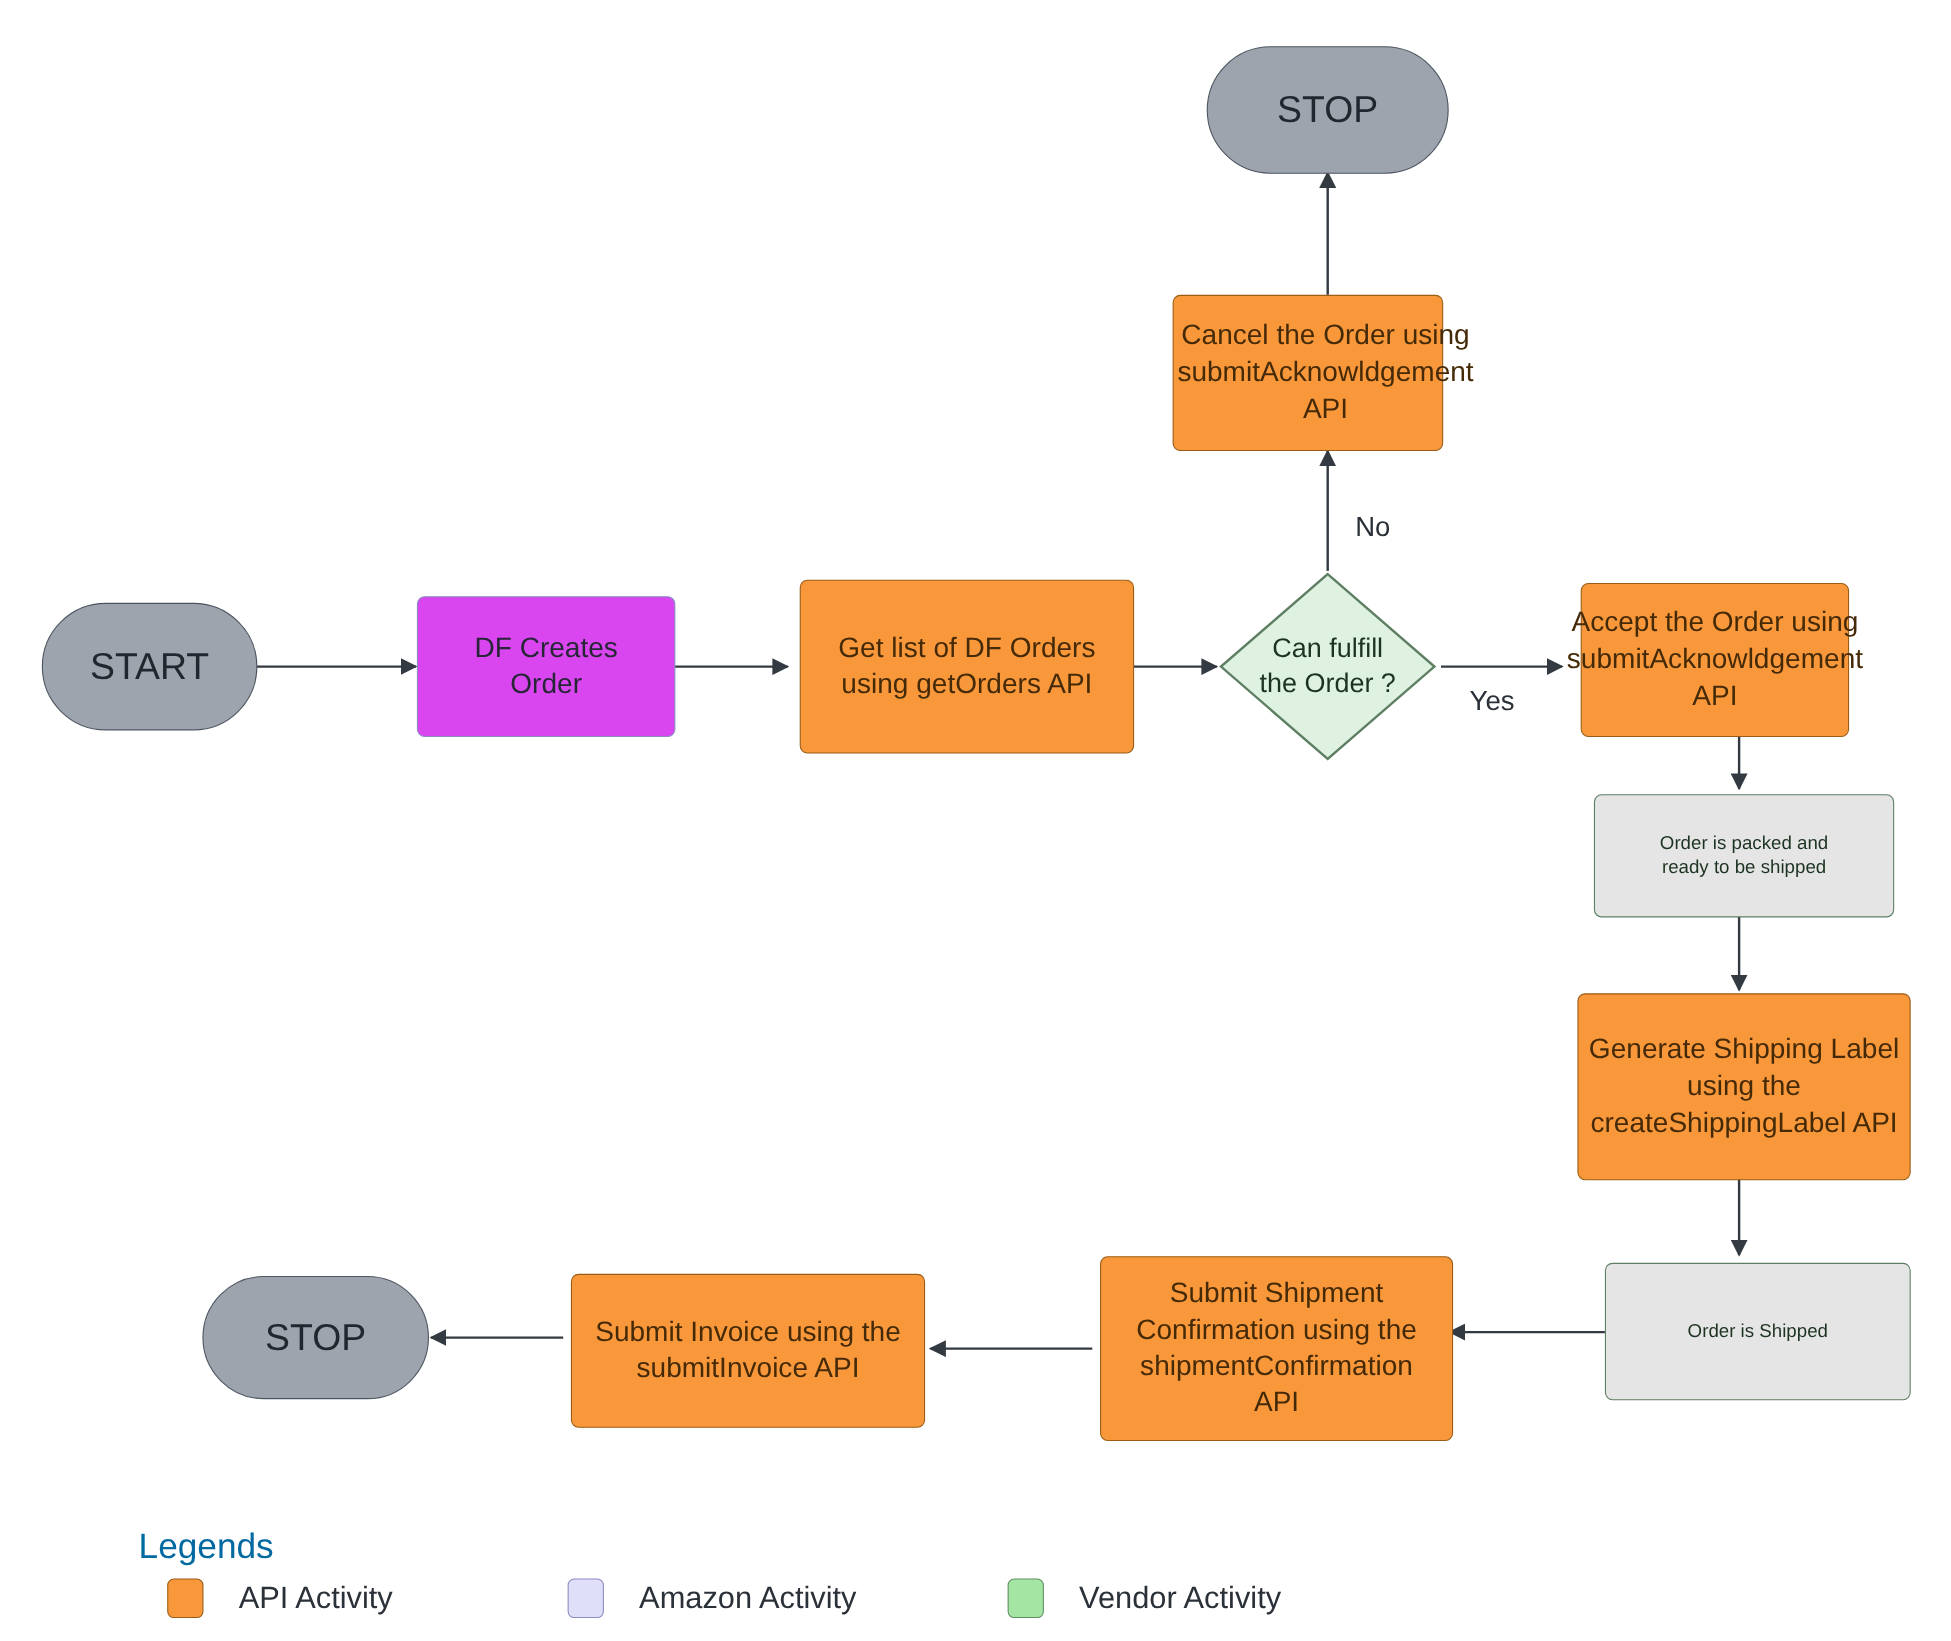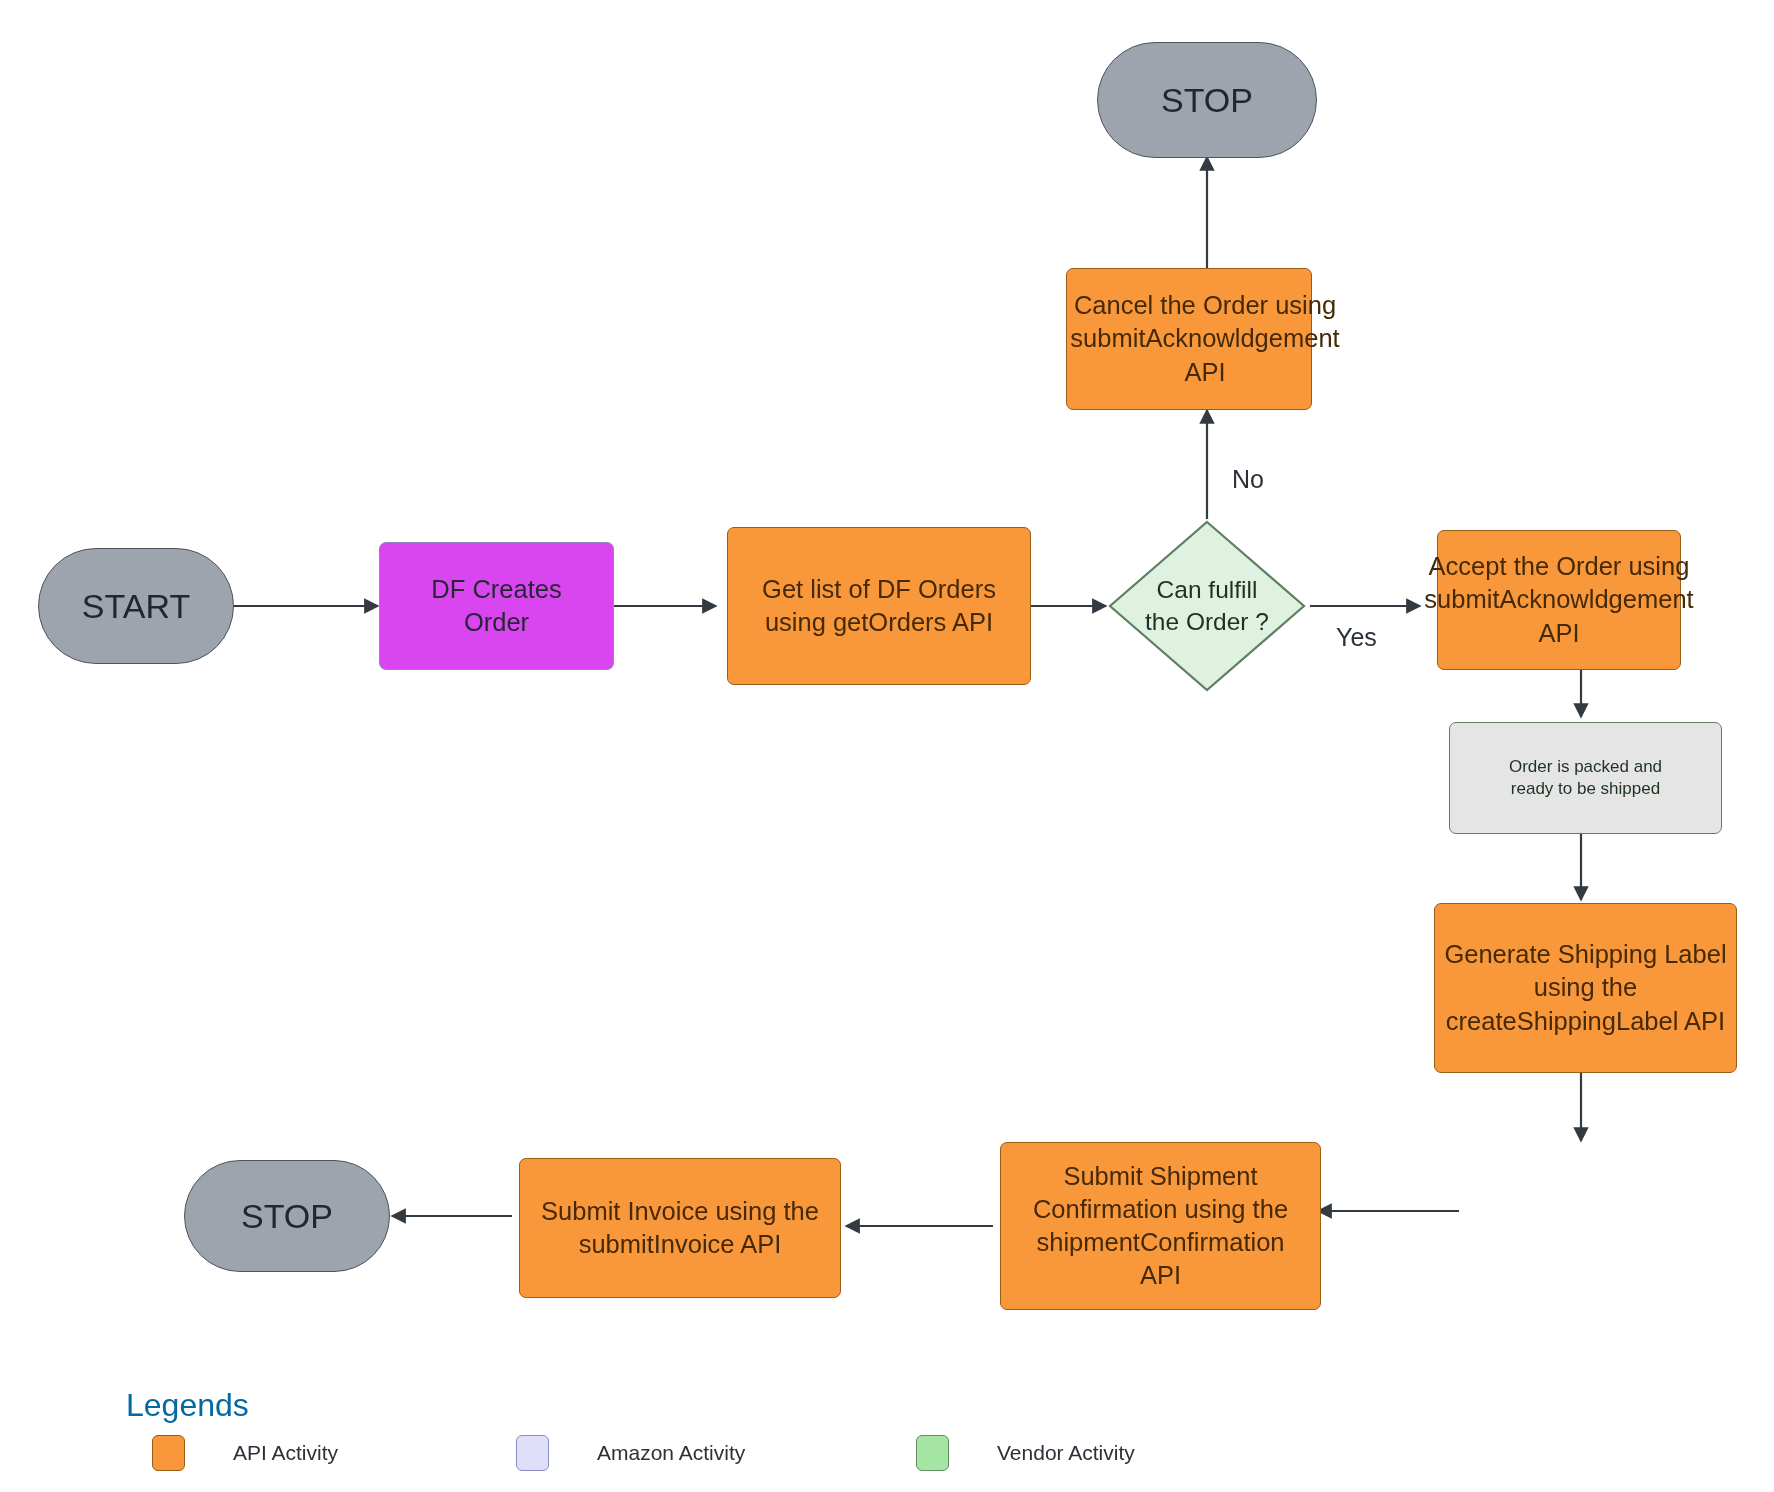--- a/index.html
+++ b/index.html
@@ -114,22 +114,22 @@
     pointer-events: auto;
   }
   .legend-swatch {
     width: 33px;
     height: 36px;
     border-radius: 6px;
     box-sizing: border-box;
     flex: 0 0 auto;
   }
   .legend-text {
-    margin-left: 48px;
-    font-size: 21px;
+    margin-left: 32px;
+    font-size: 28px;
     color: #2b3138;
     white-space: nowrap;
   }
 </style>
 </head>
 <body>
 
 <div id="canvas">
 
   <svg id="edge-layer" viewBox="0 0 1774 1492" width="1774" height="1492">
@@ -212,20 +212,23 @@
     <span class="nlabel">Order is packed and
 ready to be shipped</span>
   </div>
 
   <div class="node n-api" style="left:1434px; top:903px; width:303px; height:170px;">
     <span class="nlabel">Generate Shipping Label
 using the
 createShippingLabel API</span>
   </div>
 
+  <div class="node n-vendor" style="left:1459px; top:1148px; width:278px; height:125px;">
+    <span class="nlabel">Order is Shipped</span>
+  </div>
 
   <div class="node n-api" style="left:1000px; top:1142px; width:321px; height:168px;">
     <span class="nlabel">Submit Shipment
 Confirmation using the
 shipmentConfirmation
 API</span>
   </div>
 
   <div class="node n-api" style="left:519px; top:1158px; width:322px; height:140px;">
     <span class="nlabel">Submit Invoice using the

